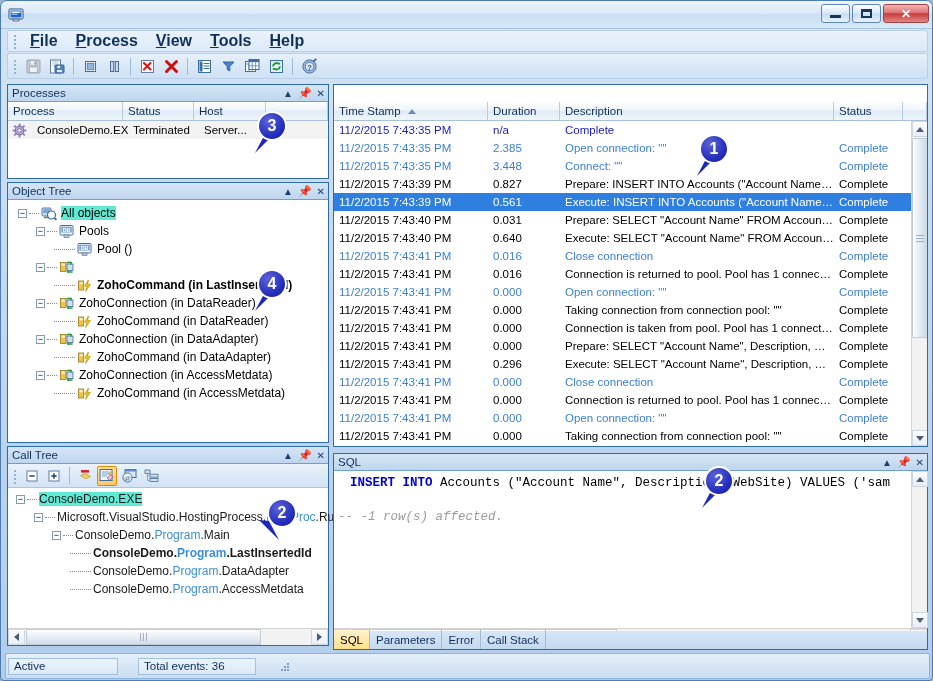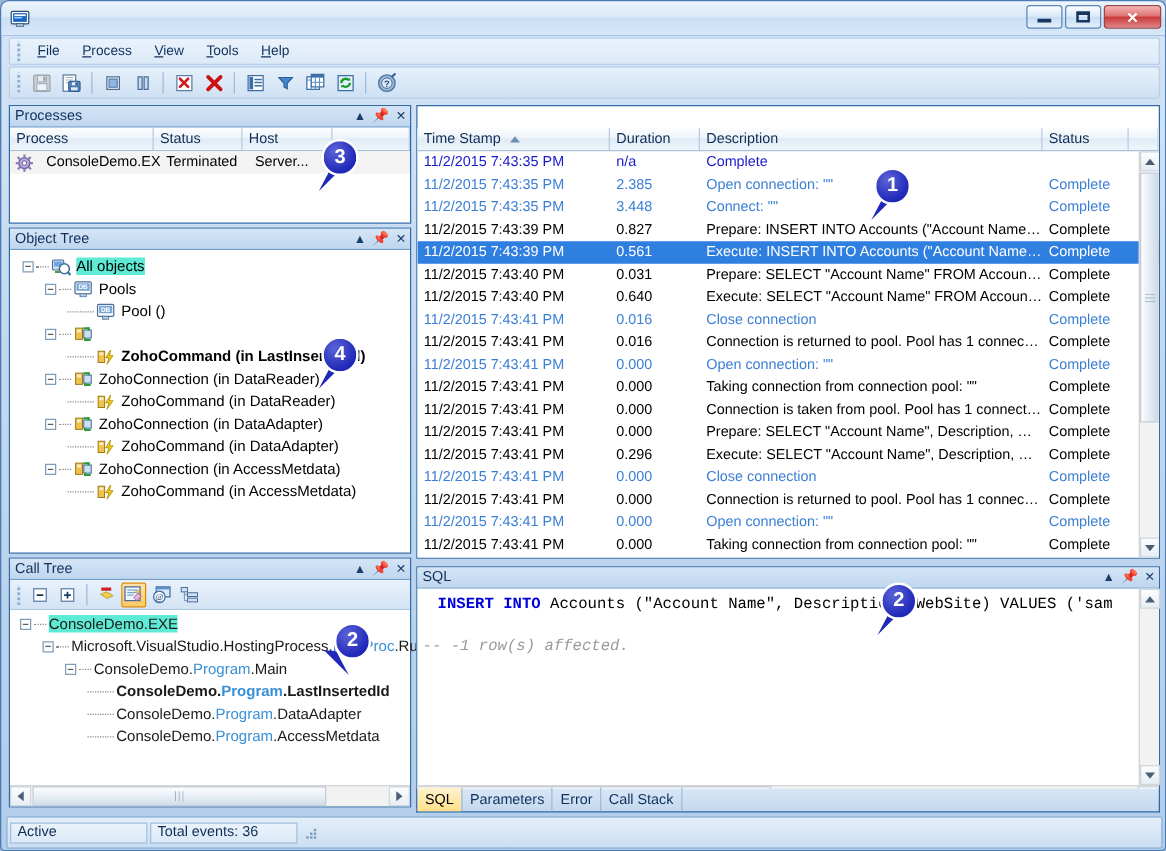--- a/index.html
+++ b/index.html
@@ -64,21 +64,21 @@
     position: absolute; left: 6px; top: 29px; width: 921px; height: 22px;
     display: flex; align-items: center;
     background: linear-gradient(to bottom, #eaf2fb, #dceaf8);
     border: 1px solid #b9d0e8; border-radius: 2px;
   }
   .grip { width: 8px; height: 16px; margin: 0 2px 0 3px;
     background-image: radial-gradient(circle, #8fb3d6 40%, transparent 45%);
     background-size: 4px 4px; background-repeat: repeat-y;
     background-position: 2px 1px; }
   .menu-item {
-    padding: 2px 9px; font-size: 11px; color: #10305c; cursor: default;
+    padding: 2px 9px; font-size: 16px; color: #10305c; cursor: default; font-weight: bold;
   }
   .menu-item u { text-decoration: underline; }
 
   
   #toolbar {
     position: absolute; left: 6px; top: 52px; width: 921px; height: 26px;
     display: flex; align-items: center;
     background: linear-gradient(to bottom, #e6f0fa, #cfe1f4);
     border: 1px solid #b9d0e8; border-radius: 2px;
   }
@@ -239,21 +239,21 @@
     font-size:11.5px; color:#10305c; border-right:1px solid #9fbcd9;
   }
   .sqltab.active { background: linear-gradient(to bottom,#fff3cf,#ffe08a);
     color:#000; font-weight:normal; }
 
   
   #status-bar {
     position:absolute; left:4px; top:652px; width:925px; height:22px;
     background: linear-gradient(to bottom,#e4eff9,#cbdef2);
     border:1px solid #8fb3d6; border-radius:2px;
-    display:flex; align-items:center; padding:12px 2px;
+    display:flex; align-items:center; padding:12px 2px;gap:18px;
   }
   .sb-cell {
     height:17px; display:flex; align-items:center; padding:0 5px;
     border:1px solid #a3c0dd; background: linear-gradient(to bottom,#eaf3fb,#dbe9f7);
     font-size:11.5px; color:#0f2d55; margin-right:2px; white-space:nowrap; overflow:hidden;
   }
 
   
   .callout { position:absolute; width:46px; height:44px; pointer-events:none; }
   .callout .bubble {

